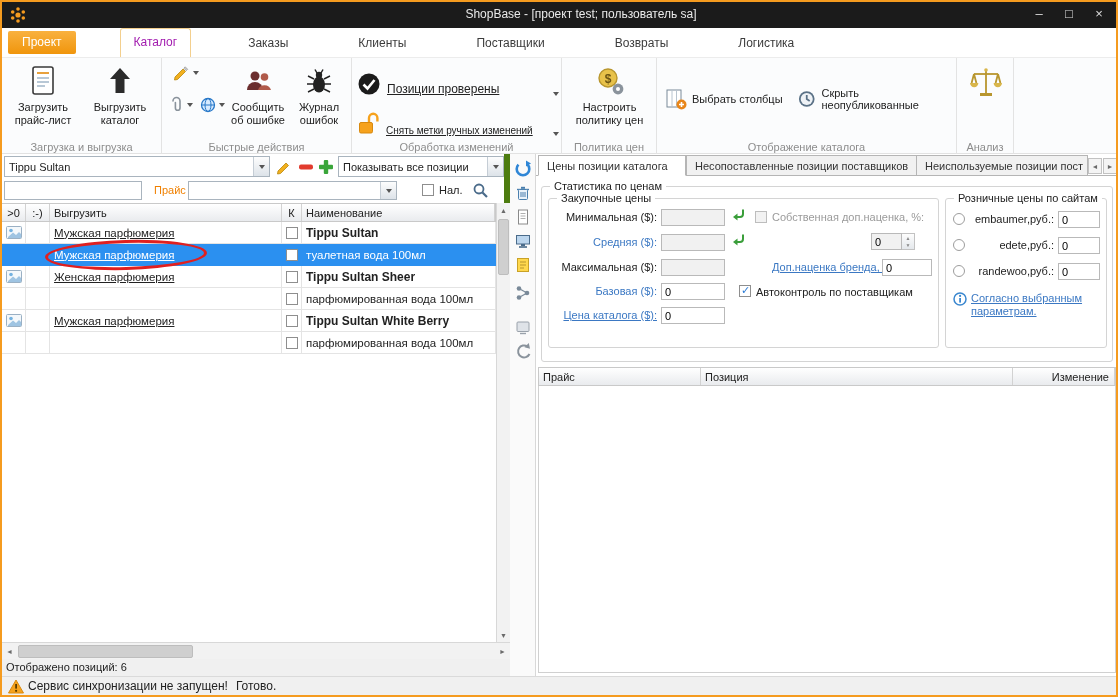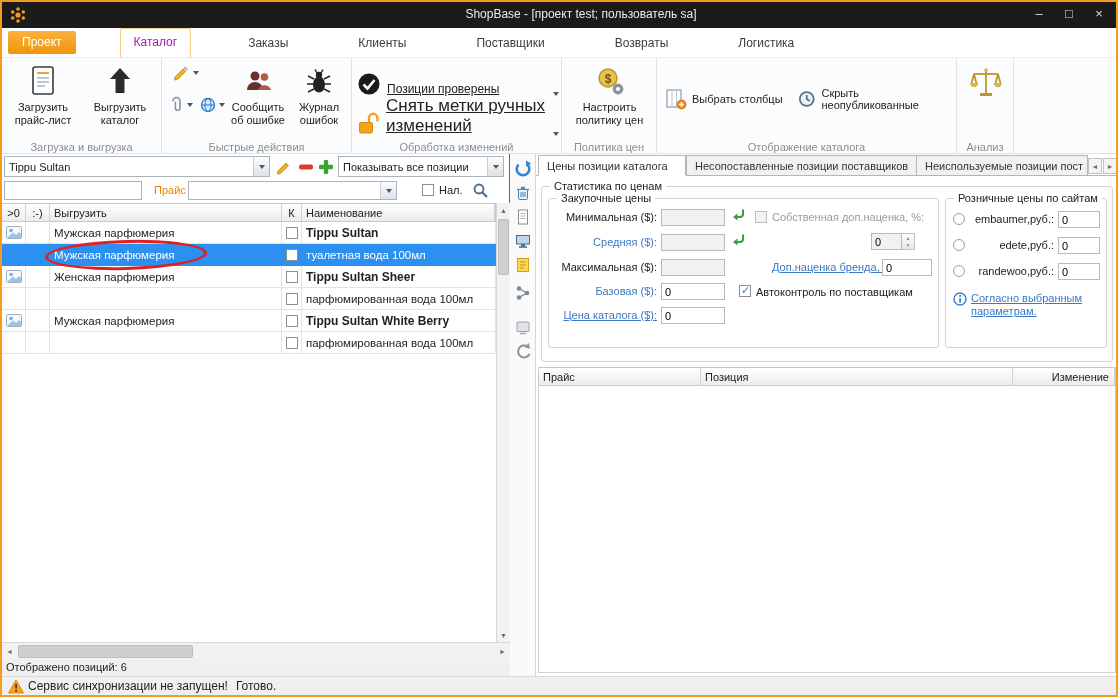--- a/index.html
+++ b/index.html
@@ -19,33 +19,33 @@
   .navtab.active{color:#a21caf;border:1px solid #f3cf8e;border-bottom:none;border-radius:3px 3px 0 0;background:#fff;height:29px;}
   
   .ribbon{position:absolute;left:0;top:56px;right:0;height:96px;background:#fbfcfd;border-bottom:1px solid #e2e2e2;}
   .rgroup{position:absolute;top:0;height:96px;border-right:1px solid #e3e3e3;}
   .grpcap{position:absolute;bottom:1px;left:0;right:0;text-align:center;font-size:11px;color:#8d8d8d;white-space:nowrap;}
   .bigbtn{position:absolute;top:2px;height:76px;display:flex;flex-direction:column;align-items:center;text-align:center;font-size:11px;color:#222;line-height:13px;cursor:default;}
   .bigbtn .ic{height:36px;display:flex;align-items:center;justify-content:center;margin-top:3px;margin-bottom:2px;}
   .smbtn{position:absolute;display:flex;align-items:center;cursor:default;}
   .caret{width:0;height:0;border-left:3.5px solid transparent;border-right:3.5px solid transparent;border-top:4px solid #555;margin-left:3px;}
   .splitbtn{position:absolute;left:5px;width:202px;height:34px;display:flex;align-items:flex-end;font-size:11px;text-decoration:underline;}
-  .splitbtn .txt{flex:1;padding-left:6px;font-size:17px;}
-  
-  .leftpanel{position:absolute;left:0;top:152px;width:508px;bottom:19px;background:#fff;border-right:1px solid #4d7c0f;padding-left:32px;}
+  .splitbtn .txt{flex:1;padding-left:6px;font-size:10px;}
+  
+  .leftpanel{position:absolute;left:0;top:152px;width:508px;bottom:19px;background:#fff;border-right:6px solid #4d7c0f;padding-left:32px;}
   .combo{position:absolute;height:21px;border:1px solid #a9b4be;background:#fff;font-size:11px;display:flex;align-items:center;padding-left:4px;}
   .combo .arr{margin-left:auto;width:16px;align-self:stretch;background:linear-gradient(#fdfdfd,#dde3e9);border-left:1px solid #c5cdd5;display:flex;align-items:center;justify-content:center;}
   .tfield{position:absolute;height:19px;border:1px solid #a9b4be;background:#fff;font-size:11px;padding:1px 3px;font-family:inherit;}
   .iconbtn{position:absolute;width:21px;height:21px;display:flex;align-items:center;justify-content:center;cursor:default;}
   .thead{position:absolute;left:0;top:49px;width:494px;height:19px;display:flex;background:linear-gradient(#ffffff,#e9ebee);border:1px solid #c9c9c9;border-left:none;font-size:11px;color:#222;}
   .hc{border-right:1px solid #d2d2d2;display:flex;align-items:center;justify-content:center;overflow:hidden;white-space:nowrap;}
   .hc.l{justify-content:flex-start;padding-left:4px;}
   .trow{position:absolute;left:0;width:494px;height:22px;display:flex;font-size:11.5px;background:#fff;}
   .trow .c{border-right:1px solid #e4e4e4;border-bottom:1px solid #e4e4e4;display:flex;align-items:center;overflow:hidden;white-space:nowrap;}
-  .cc{padding-left:4px;}
+  .cc{padding-left:4px;text-decoration:underline;}
   .cn{padding-left:4px;flex:1;}
   .bold{font-weight:bold;font-size:12px;}
   .trow.sel{background:#2b90f0;color:#fff;}
   .trow.sel .c{border-color:#2b90f0;}
   .cb{display:inline-block;width:12px;height:12px;border:1px solid #8e8e8e;background:#fff;}
   .cb.checked{position:relative;}
   .cb.checked::after{content:"✓";position:absolute;left:1px;top:-2px;color:#2b7bd6;font-size:11px;font-weight:bold;}
   .rb{display:inline-block;width:12px;height:12px;border:1px solid #9d9d9d;background:#fff;border-radius:50%;}
   .vscroll{position:absolute;left:494px;top:49px;width:14px;bottom:34px;background:#f2f2f2;border-left:1px solid #d8d8d8;}
   .hscroll{position:absolute;left:0;bottom:17px;height:17px;width:508px;background:#f2f2f2;border-top:1px solid #d8d8d8;}

